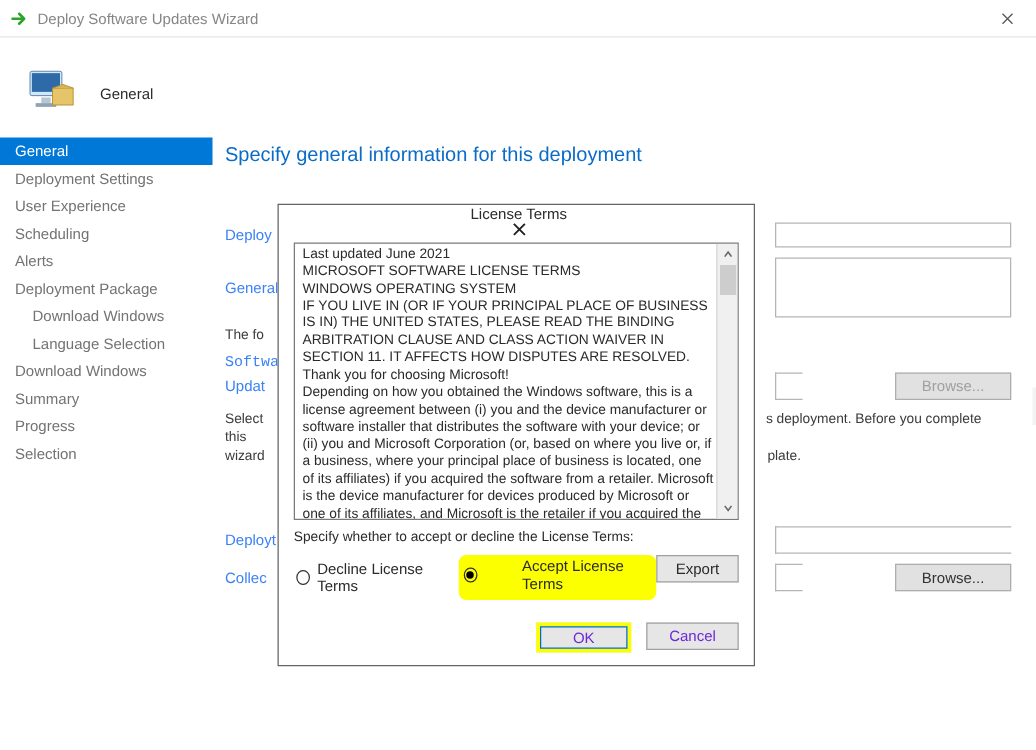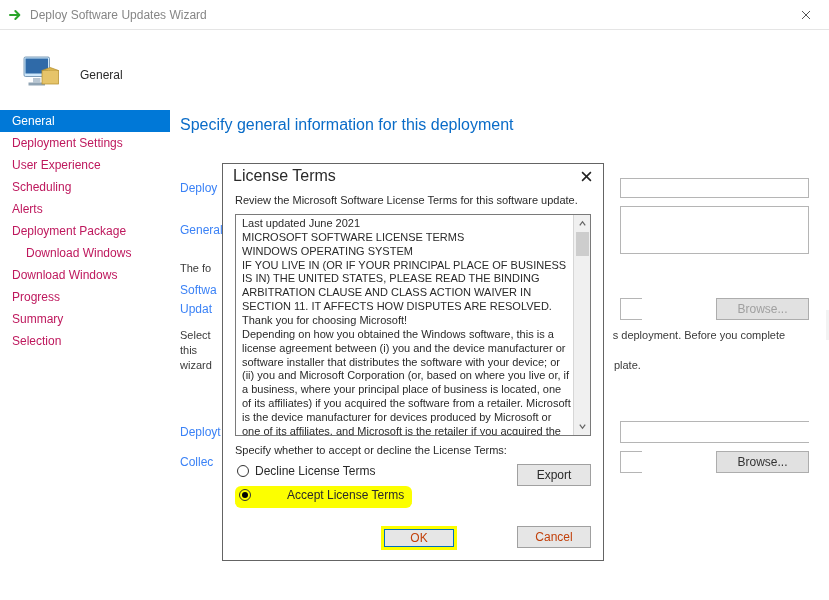--- a/index.html
+++ b/index.html
@@ -28,21 +28,21 @@
       height: 80px; display: flex; align-items: center; gap: 14px;
       padding: 10px 18px 0 18px;
     }
     .header-icon { width: 48px; height: 48px; }
     .header-icon svg { width: 48px; height: 48px; }
     .header-label { font-size: 12px; color: #2a2a2a; }
 
     
     .main { display: flex; height: calc(600px - 30px - 80px); }
     .sidebar { width: 170px; background:#fff; }
-    .nav-item { padding: 4px 12px; font-size: 12px; color:#be185d; cursor:pointer; }
+    .nav-item { padding: 4px 12px; font-size: 12px; color:#737373; cursor:pointer; }
     .nav-item.active { background:#0078d7; color:#fff; padding-left:12px; }
     .nav-sub { padding-left: 26px; }
 
     .content { flex:1; padding: 6px 20px 0 10px; position:relative; }
     .content-title { color:#0a6cc8; font-size:16px; margin-bottom: 28px; }
 
     
     .row { display:flex; align-items:center; margin-bottom:8px; font-size:12px; }
     .row .lbl { width: 40px; color:#3b82f6; }
     .row .val { flex:1; border:1px solid #b5b5b5; height:20px; background:#fff; }
@@ -60,21 +60,21 @@
     .browse-btn.disabled { color:#a0a0a0; }
 
     
     .dialog {
       position:absolute; left:222px; top:163px; width:382px;
       background:#fff; border:1px solid #646464; box-shadow:0 0 0 rgba(0,0,0,0);
       z-index:50;
     }
     .dlg-title {
       height:24px; display:flex; align-items:center; padding:0 6px 0 10px;
-      font-size:16px; color:#2a2a2a;
+      font-size:12px; color:#2a2a2a;flex-direction:column;
     }
     .dlg-title .spacer { flex:1; }
     .dlg-close { width:22px; height:22px; display:flex; align-items:center; justify-content:center; color:#333; }
     .dlg-close svg { width:11px; height:11px; }
 
     .dlg-body { padding: 6px 12px 10px 12px; font-size:12px; color:#2a2a2a; }
     .dlg-instr { margin-bottom: 8px; font-size:11px; }
 
     .eula-box {
       height: 222px; border:1px solid #7a7a7a; background:#fff; overflow:hidden;
@@ -85,38 +85,38 @@
       background:#f0f0f0; border-left:1px solid #d6d6d6;
     }
     .eula-scroll .chev { width:17px; height:17px; display:flex; align-items:center; justify-content:center; color:#666; }
     .eula-scroll .chev.bot { position:absolute; bottom:0; }
     .eula-scroll .thumb { position:absolute; top:17px; left:2px; width:13px; height:24px; background:#cdcdcd; }
     .eula-scroll svg { width:9px; height:9px; }
 
     .dlg-sub { margin-top:8px; font-size:11px; }
 
     .radio-wrap { margin-top:8px; display:flex; justify-content:space-between; align-items:flex-start; }
-    .radios { display:flex; flex-direction:column; gap:8px; font-size:12px; }
+    .radios { display:flex; gap:8px; font-size:12px; }
     .rad { display:flex; align-items:center; gap:6px; }
     .rad .circle { width:12px; height:12px; border:1px solid #333; border-radius:50%; display:flex; align-items:center; justify-content:center; }
     .rad .circle .dot { width:6px; height:6px; border-radius:50%; background:#000; display:none; }
     .rad.selected .circle .dot { display:block; }
     .rad.highlight { border-bottom:4px solid #fcff00; padding:0 6px 2px 2px; border-radius:2px; background: linear-gradient(to top, #fcff00 34%, transparent 34%); gap: 36px;}
     .rad.highlight { background:#fcff00; padding:2px 8px 2px 4px; border-radius:6px; }
     .rad.decl { margin-left:2px; }
 
     .export-btn {
       width:74px; height:22px; border:1px solid #a0a0a0; background:#e6e6e6;
       font-size:12px; display:flex; align-items:center; justify-content:center; color:#2a2a2a;
     }
 
     .dlg-actions { display:flex; gap:12px; justify-content:flex-end; margin-top:18px; }
     .act-btn {
       width:74px; height:22px; border:1px solid #a0a0a0; background:#e6e6e6;
-      font-size:12px; display:flex; align-items:center; justify-content:center; color:#c2410c;margin-left:48px;
+      font-size:12px; display:flex; align-items:center; justify-content:center; color:#6d28d9;
     }
     .act-btn.ok { border:3px solid #fcff00; width:76px; height:24px; }
     .act-btn.ok .inner { border:1px solid #006fc0; width:100%; height:100%; display:flex; align-items:center; justify-content:center;}
 
     
     .rt-edge { position:absolute; right:0; top:200px; width:3px; height:30px; background:#f3f3f3; }
   </style>
 </head>
 <body>
 
@@ -151,23 +151,24 @@
 
 <div class="main">
   <div class="sidebar">
     <div class="nav-item active"><span>General</span></div>
     <div class="nav-item"><span>Deployment Settings</span></div>
     <div class="nav-item"><span>User Experience</span></div>
     <div class="nav-item"><span>Scheduling</span></div>
     <div class="nav-item"><span>Alerts</span></div>
     <div class="nav-item"><span>Deployment Package</span></div>
     <div class="nav-item nav-sub"><span>Download Windows</span></div>
+    <div class="nav-item nav-sub"><span>Language Selection</span></div>
     <div class="nav-item"><span>Download Windows</span></div>
+    <div class="nav-item"><span>Summary</span></div>
     <div class="nav-item"><span>Progress</span></div>
-    <div class="nav-item"><span>Summary</span></div>
     <div class="nav-item"><span>Selection</span></div>
   </div>
 
   <div class="content">
     <div class="content-title">Specify general information for this deployment</div>
 
     <div class="row" style="margin-top:44px;">
       <span class="lbl">Deploy</span>
       <span style="width:400px;"></span>
       <div class="val"></div>
@@ -177,21 +178,21 @@
       <span style="width:400px;"></span>
       <div class="val"></div>
       <div class="rt-edge"></div>
     </div>
 
     <div class="note" style="margin-top:6px;">
       <span>The fo</span>
     </div>
 
     <div class="row gap">
-      <span class="lbl" style="width:40px; line-height:1;">Softwa</span>
+      <span class="lbl" style="width:40px; line-height:1;font-family:Liberation Mono, monospace;">Softwa</span>
     </div>
     <div class="row" style="margin-top:-6px; align-items:center;">
       <span class="lbl">Updat</span>
       <span style="width:400px;"></span>
       <div class="halfbox"></div>
       <span style="width:74px;"></span>
       <div class="browse-btn disabled">
           <span>Browse...</span>
         </div>
     </div>
@@ -226,21 +227,20 @@
   <div class="dlg-title">
     <span>License Terms</span>
     <span class="spacer"></span>
     <div class="dlg-close">
       <svg viewBox="0 0 10 10">
           <path d="M1 1 L9 9 M9 1 L1 9" stroke="#222" stroke-width="1.4"></path>
         </svg>
     </div>
   </div>
   <div class="dlg-body">
-    <div class="dlg-instr">Review the Microsoft Software License Terms for this software update.</div>
 
     <div class="eula-box">
       <div style="white-space:pre-wrap;">Last updated June 2021
 MICROSOFT SOFTWARE LICENSE TERMS
 WINDOWS OPERATING SYSTEM
 IF YOU LIVE IN (OR IF YOUR PRINCIPAL PLACE OF BUSINESS IS IN) THE UNITED STATES, PLEASE READ THE BINDING ARBITRATION CLAUSE AND CLASS ACTION WAIVER IN SECTION 11. IT AFFECTS HOW DISPUTES ARE RESOLVED.
 Thank you for choosing Microsoft!
 Depending on how you obtained the Windows software, this is a license agreement between (i) you and the device manufacturer or software installer that distributes the software with your device; or (ii) you and Microsoft Corporation (or, based on where you live or, if a business, where your principal place of business is located, one of its affiliates) if you acquired the software from a retailer. Microsoft is the device manufacturer for devices produced by Microsoft or one of its affiliates, and Microsoft is the retailer if you acquired the software directly from Microsoft. If you are a volume license customer, use of</div>
       <div class="eula-scroll">
         <div class="chev">

